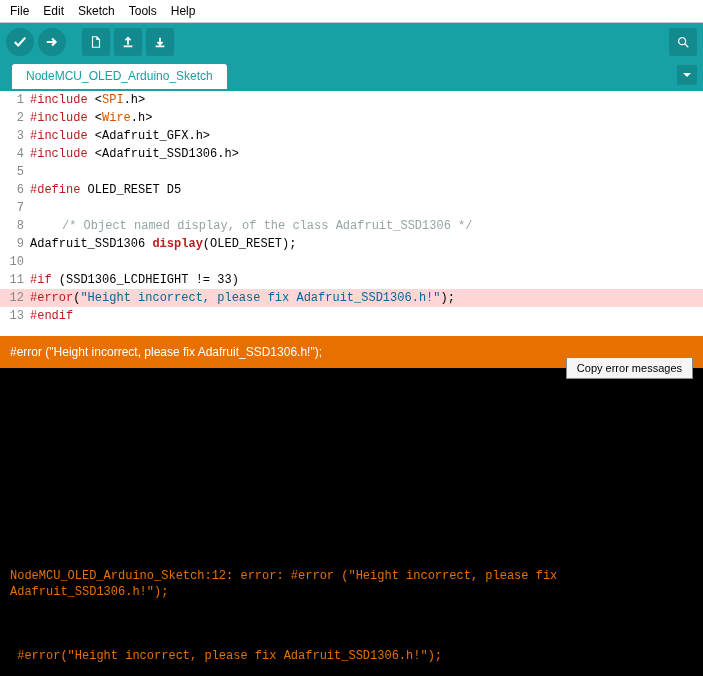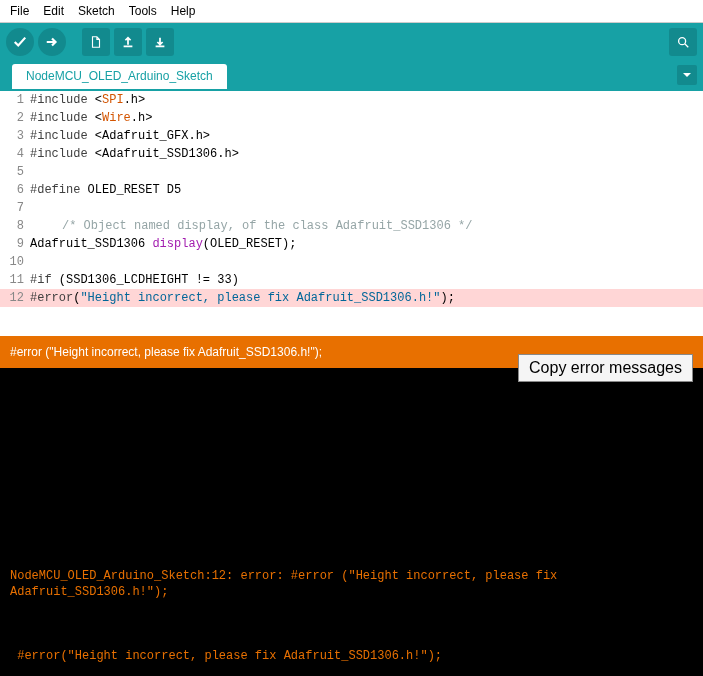--- a/index.html
+++ b/index.html
@@ -13,28 +13,28 @@
 .spacer { flex: 1; }
 .tabbar { background: #17a1a5; height: 30px; display: flex; align-items: center; padding-left: 12px; position: relative; }
 .tab { background: #fff; padding: 5px 14px 6px; border-radius: 3px 3px 0 0; font-size: 12px; color: #17a1a5; }
 .tabmenu { position: absolute; right: 6px; top: 4px; width: 20px; height: 20px; background: #128a8e; border-radius: 2px; display: flex; align-items: center; justify-content: center; cursor: pointer; }
 .tabmenu svg { width: 10px; height: 10px; fill: #fff; }
 .editor { background: #fff; height: 245px; overflow: hidden; font-family: 'Consolas', 'Courier New', monospace; font-size: 12px; line-height: 18px; }
 .line { display: flex; }
 .gutter { width: 30px; text-align: right; padding-right: 6px; color: #888; user-select: none; }
 .code { white-space: pre; flex: 1; }
 .line.err { background: #ffd6d6; }
-.k-pre { color: #404040; }
+.k-pre { color: #b91c1c; }
 .k-lib { color: #d35400; }
 .k-str { color: #006699; }
 .k-com { color: #95a5a6; margin-left: 32px; }
-.k-fn { color: #a21caf; }
+.k-fn { color: #b91c1c; font-weight: bold; }
 .errbar { background: #e87000; color: #fff; height: 32px; display: flex; align-items: center; padding: 0 10px; font-size: 12px; }
 .errbar .spacer { flex: 1; }
-.copybtn { background: #f5f5f5; color: #000; border: 1px solid #888; padding: 4px 10px; font-size: 16px; cursor: pointer; margin-top: 32px; }
+.copybtn { background: #f5f5f5; color: #000; border: 1px solid #888; padding: 4px 10px; font-size: 11px; cursor: pointer; margin-top: 32px; }
 .console { background: #000; color: #e87000; height: 313px; padding: 8px 10px; font-family: 'Consolas', 'Courier New', monospace; font-size: 12px; line-height: 16px; white-space: pre-wrap; overflow: hidden; }
 .console .gap { height: 160px; }
 </style>
 </head>
 <body>
 
 <div class="menubar">
   <span>File</span>
   <span>Edit</span>
   <span>Sketch</span>
@@ -129,20 +129,24 @@
       <div class="code"></div>
     </div>
   <div class="line">
       <div class="gutter">11</div>
       <div class="code"><span class="k-pre">#if</span><span> (SSD1306_LCDHEIGHT != 33)</span></div>
     </div>
   <div class="line err">
       <div class="gutter">12</div>
       <div class="code"><span class="k-pre">#error</span><span>(</span><span class="k-str">"Height incorrect, please fix Adafruit_SSD1306.h!"</span><span>);</span></div>
     </div>
+  <div class="line">
+      <div class="gutter">13</div>
+      <div class="code"><span class="k-pre">#endif</span></div>
+    </div>
 </div>
 
 <div class="errbar">
   <span>#error ("Height incorrect, please fix Adafruit_SSD1306.h!");</span>
   <div class="spacer"></div>
   <button class="copybtn">Copy error messages</button>
 </div>
 
 <div class="console">
 <div class="gap"></div>

